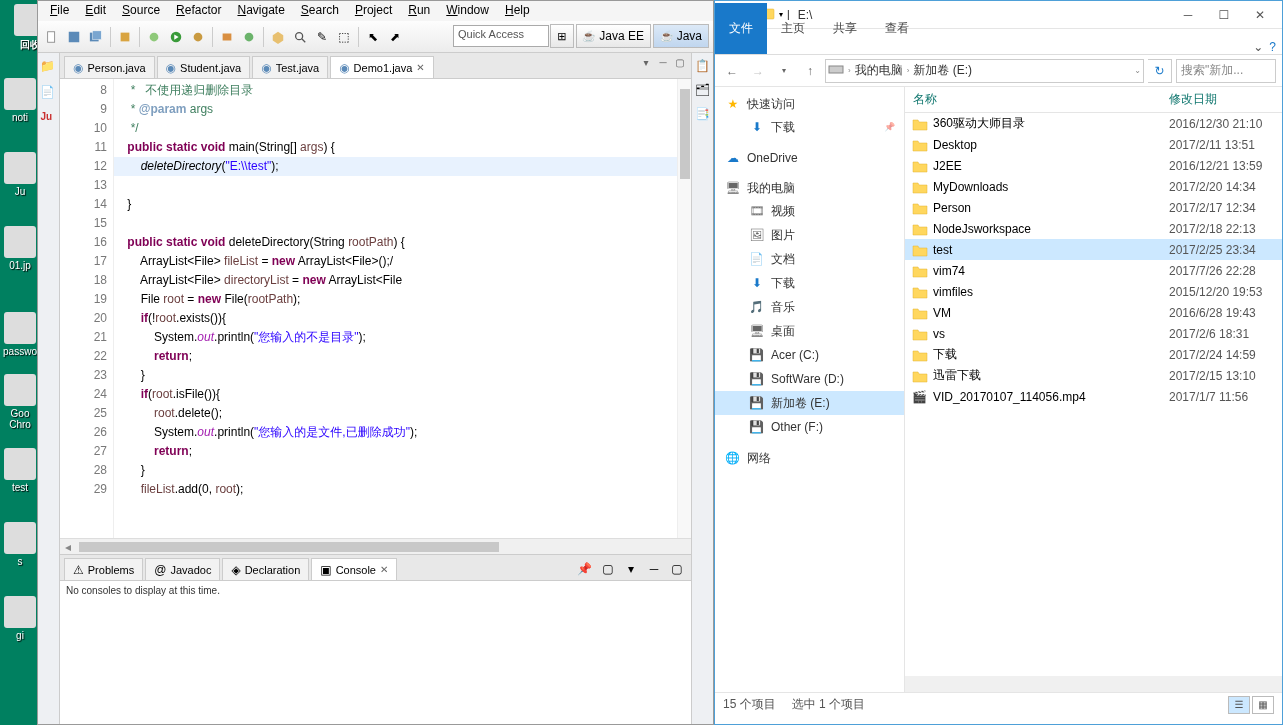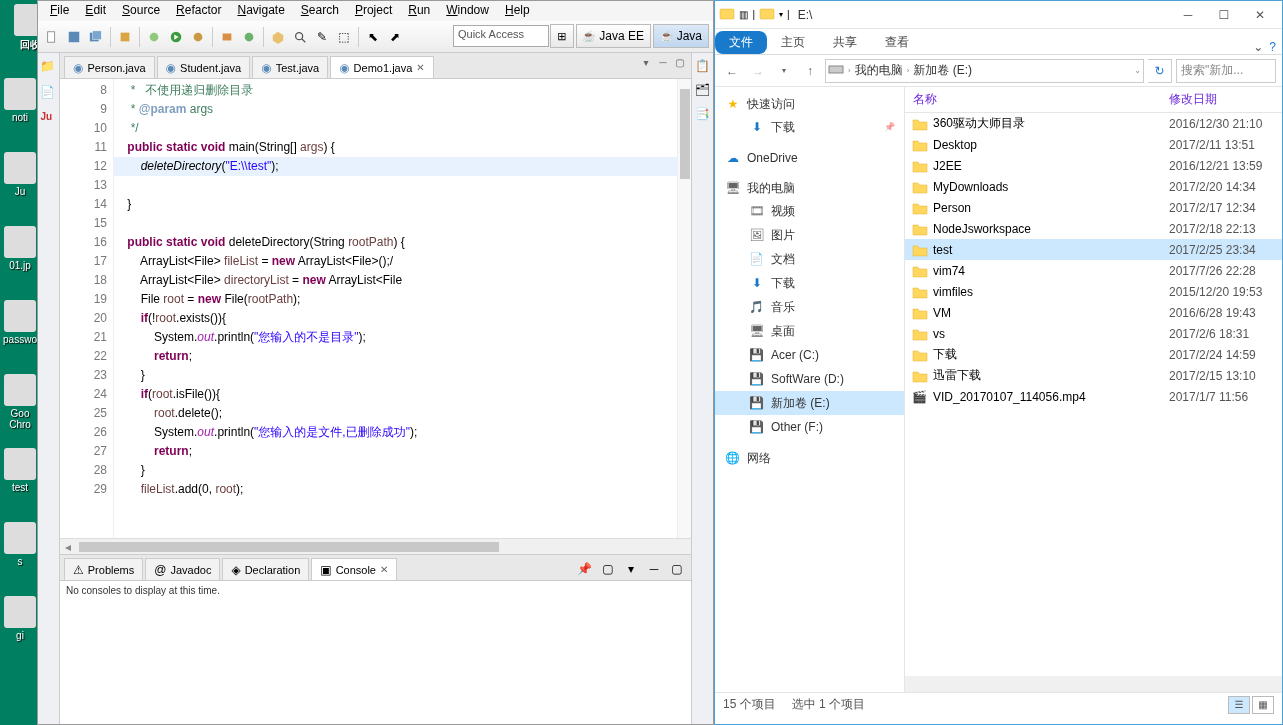--- a/index.html
+++ b/index.html
@@ -57,21 +57,21 @@
 
 
 .explorer { position:absolute; left:714px; top:0; width:569px; height:725px; background:#fff; border:1px solid #4ea0d8; }
 .titlebar { height:28px; background:#fff; display:flex; align-items:center; padding:0 4px; border-bottom:1px solid #e5e5e5; }
 .titlebar .ticons { display:flex; gap:4px; align-items:center; }
 .titlebar .tpath { margin-left:8px; font-size:12px; color:#333; }
 .winbtns { margin-left:auto; display:flex; }
 .winbtns span { width:36px; height:24px; text-align:center; line-height:24px; color:#555; }
 
 .ribbon-tabs { height:26px; display:flex; align-items:flex-end; border-bottom:1px solid #ddd; }
-.rtab { padding:3px 14px; font-size:12px; color:#444;border-radius:8px; }
+.rtab { padding:17px 14px; font-size:12px; color:#444; }
 .rtab.file { background:#1979ca; color:#fff; }
 .rtab-right { margin-left:auto; display:flex; align-items:center; padding-right:6px; gap:6px; color:#555; }
 
 .navbar { height:32px; display:flex; align-items:center; padding:2px 6px; gap:4px; border-bottom:1px solid #e5e5e5; }
 .navbtn { width:22px; height:22px; color:#666; text-align:center; line-height:22px; }
 .addrbar { flex:1; height:24px; border:1px solid #ccc; display:flex; align-items:center; padding:0 2px; gap:4px; font-size:12px; }
 .addrbar .crumb { color:#333; }
 .addrbar .sep { color:#888; font-size:8px; }
 .refresh { width:24px; height:24px; border:1px solid #ccc; border-left:none; text-align:center; line-height:22px; color:#1979ca; }
 .searchbox { width:100px; height:24px; border:1px solid #ccc; padding:2px 4px; color:#888; font-size:12px; }
@@ -80,21 +80,21 @@
 .navpane { width:190px; border-right:1px solid #e5e5e5; padding:6px 0; overflow:hidden; }
 .navitem { height:24px; display:flex; align-items:center; padding-left:16px; gap:6px; font-size:12px; color:#333; }
 .navitem.sub { padding-left:34px; }
 .navitem.sel { background:#cce8ff; }
 .navitem.pin::after { content:'📌'; font-size:9px; margin-left:auto; margin-right:8px; opacity:.5; }
 .navhdr { height:22px; padding-left:10px; display:flex; align-items:center; gap:6px; font-size:12px; color:#333; }
 .navspace { height:8px; }
 .nic { width:16px; height:16px; display:inline-flex; align-items:center; justify-content:center; }
 
 .filepane { flex:1; overflow:hidden; display:flex; flex-direction:column; }
-.colhdr { height:26px; border-bottom:1px solid #e5e5e5; display:flex; align-items:center; font-size:12px; color:#6d28d9; }
+.colhdr { height:26px; border-bottom:1px solid #e5e5e5; display:flex; align-items:center; font-size:12px; color:#0f766e; }
 .colhdr .c1 { width:260px; padding-left:8px; }
 .colhdr .c2 { flex:1; padding-left:4px; }
 .filelist { flex:1; overflow:hidden; }
 .frow { height:21px; display:flex; align-items:center; font-size:12px; }
 .frow.sel { background:#cce8ff; }
 .frow .fic { width:18px; height:16px; margin-left:6px; display:flex; align-items:center; justify-content:center; }
 .frow .fname { width:236px; padding-left:4px; white-space:nowrap; overflow:hidden; }
 .frow .fdate { flex:1; padding-left:4px; color:#555; white-space:nowrap; }
 .filehscroll { height:16px; background:#f0f0f0; }
 
@@ -106,21 +106,21 @@
 .folder-ic { fill:#ffd75e; stroke:#e0b030; stroke-width:.5; }
 </style>
 </head>
 <body>
 
 <div id="desk">
     <div class="desktop-icon" style="left: 12px; top: 4px; font-weight: bold;"><div class="ic"></div>回收</div>
     <div class="desktop-icon" style="left: 2px; top: 78px;"><div class="ic"></div>noti</div>
     <div class="desktop-icon" style="left: 2px; top: 152px;"><div class="ic"></div>Ju</div>
     <div class="desktop-icon" style="left: 2px; top: 226px;"><div class="ic"></div>01.jp</div>
-    <div class="desktop-icon" style="left: 2px; top: 300px;"><div class="ic"></div>passwo</div>
+    <div class="desktop-icon" style="left: 2px; top: 312px;"><div class="ic"></div>passwo</div>
     <div class="desktop-icon" style="left: 2px; top: 374px;"><div class="ic"></div>Goo Chro</div>
     <div class="desktop-icon" style="left: 2px; top: 448px;"><div class="ic"></div>test</div>
     <div class="desktop-icon" style="left: 2px; top: 522px;"><div class="ic"></div>s</div>
     <div class="desktop-icon" style="left: 2px; top: 596px;"><div class="ic"></div>gi</div>
   </div>
 
 <div class="eclipse">
   <div class="menubar" id="menubar">
       <span><u>F</u>ile</span>
       <span><u>E</u>dit</span>

